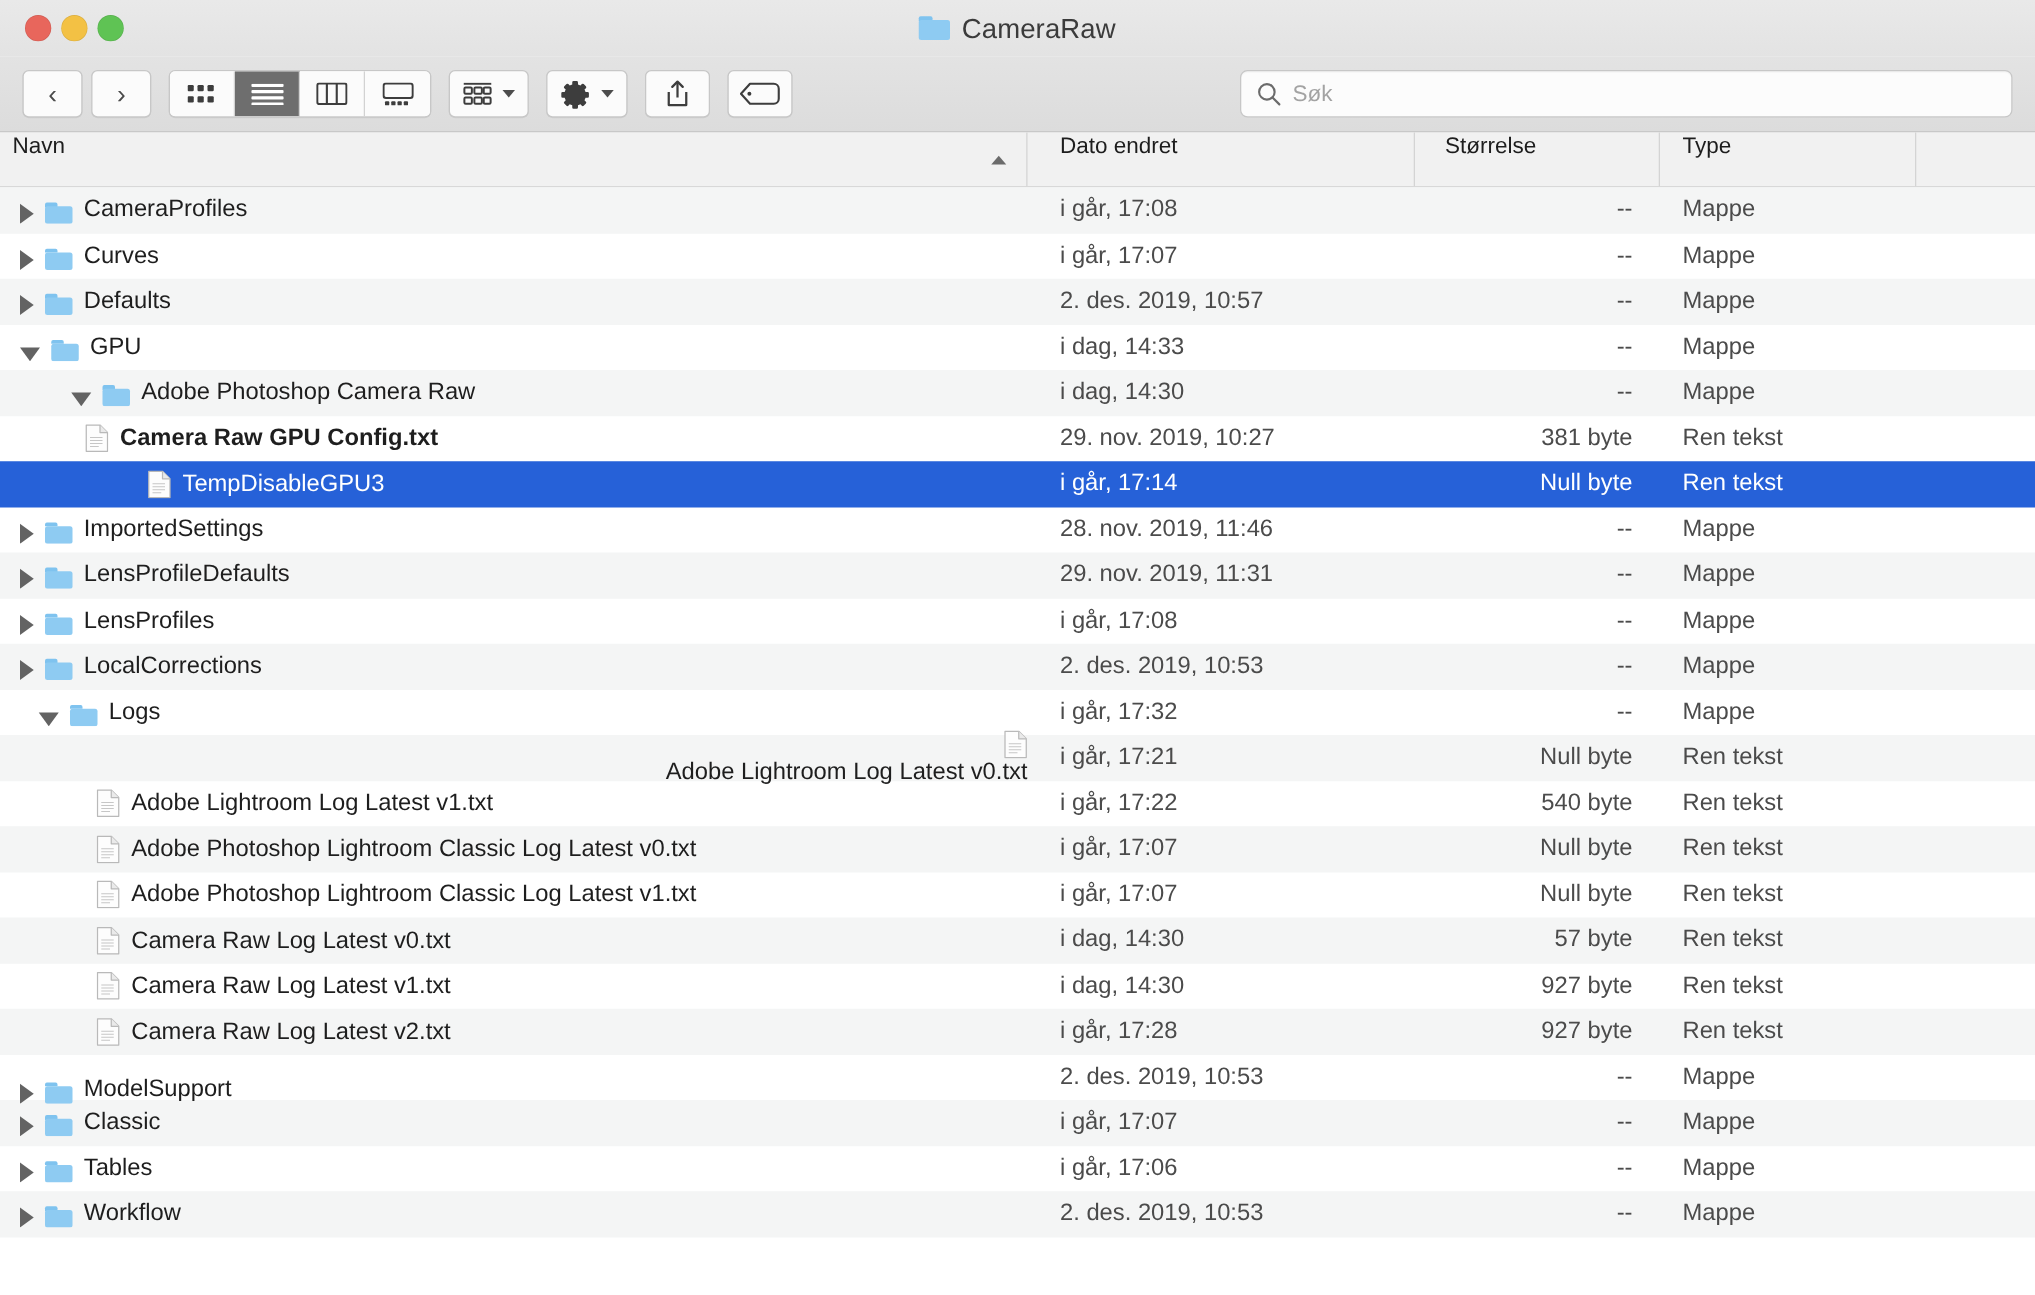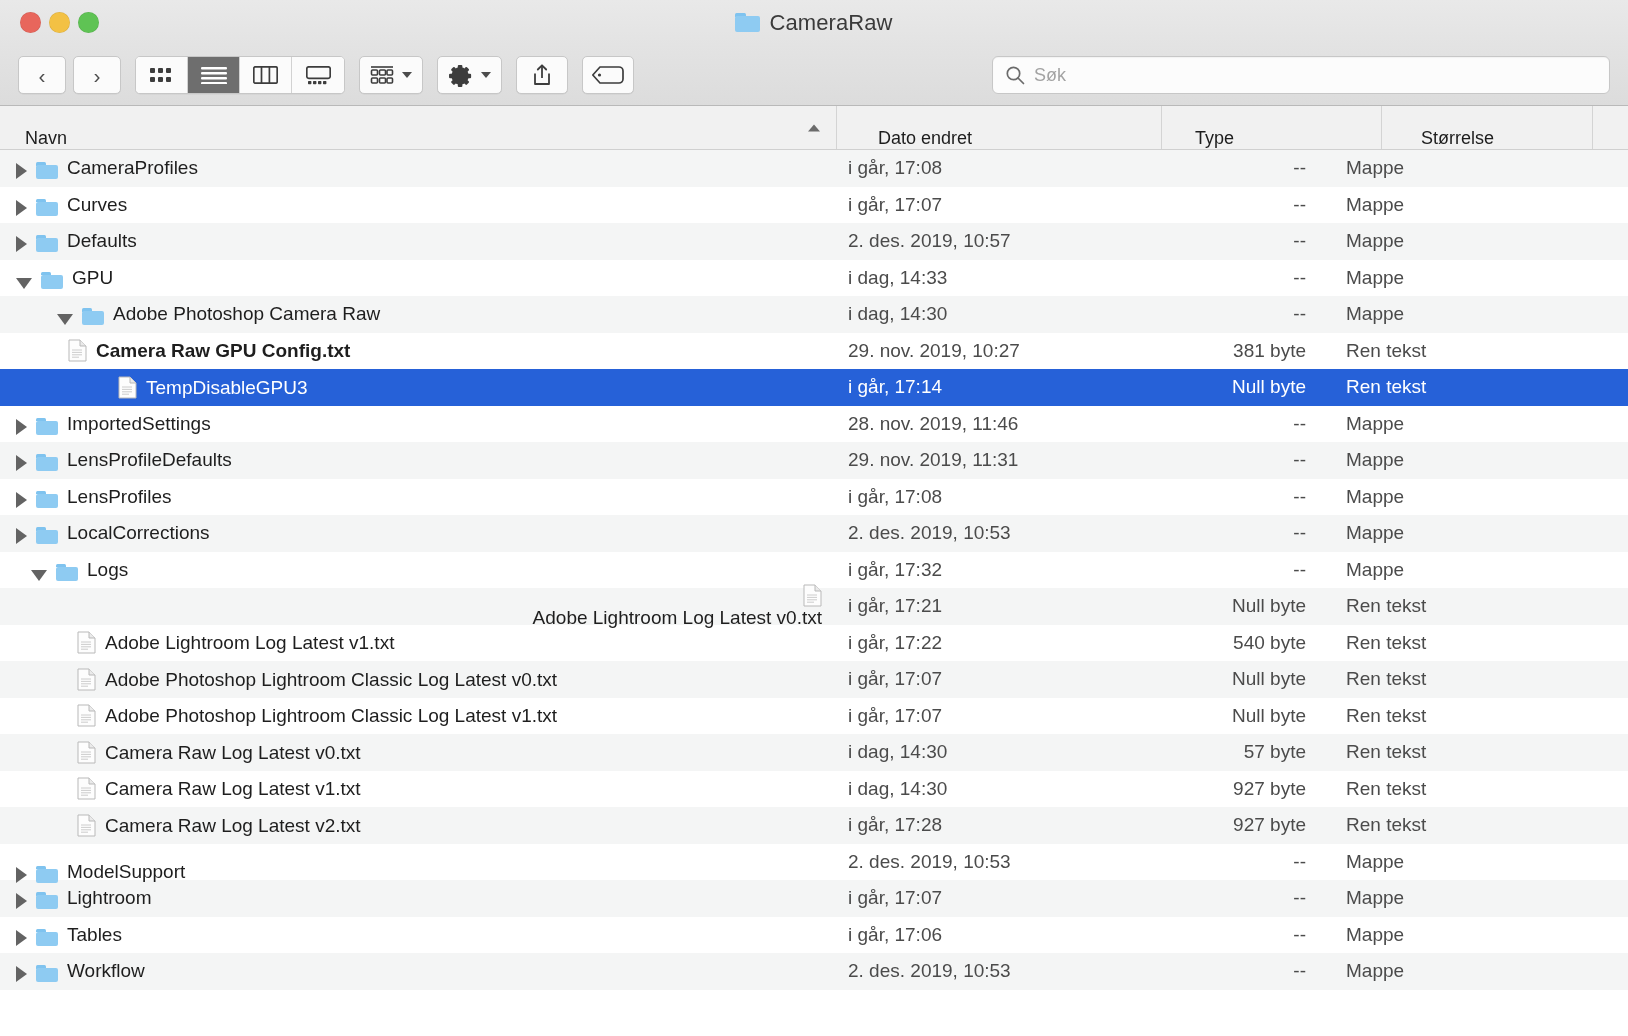--- a/index.html
+++ b/index.html
@@ -173,24 +173,23 @@
     flex: 0 0 44px;
     background: #f1f1f1;
     border-bottom: 1px solid #d0d0d0;
     display: flex;
     align-items: stretch;
     font-size: 18px;
     color: #1d1d1d;
   }
   .colhead .ch {
     display: flex;
-    align-items: flex-end;
+    align-items: flex-start;
     border-right: 1px solid #d4d4d4;
     position: relative;
-    margin-left: 15px;
   }
   .colhead .ch.name  { width: 822px; padding-left: 10px; }
   .colhead .ch.date  { width: 310px; padding-left: 26px; }
   .colhead .ch.size  { width: 196px; padding-left: 24px; }
   .colhead .ch.type  { width: 205px; padding-left: 18px; }
   .colhead .ch.last  { flex: 1 1 auto; border-right: none; }
   .sortmark {
     position: absolute;
     right: 16px;
     top: 50%;
@@ -391,26 +390,26 @@
   </div>
 
   <div class="colhead">
     <div class="ch name">
       <span>Navn</span>
       <span class="sortmark"></span>
     </div>
     <div class="ch date">
       <span>Dato endret</span>
     </div>
+    <div class="ch size">
+      <span>Størrelse</span>
+    </div>
     <div class="ch type">
       <span>Type</span>
     </div>
-    <div class="ch size">
-      <span>Størrelse</span>
-    </div>
     <div class="ch last"></div>
   </div>
 
   <div class="list" id="file-list">
       <div class="row alt">
         <div class="cell name" style="padding-left: 16px;">
           <span class="twisty right"></span>
           <span class="folder small">
             <span class="tab"></span>
             <span class="body"></span>
@@ -740,21 +739,21 @@
         <div class="cell size">--</div>
         <div class="cell type">Mappe</div>
       </div>
       <div class="row alt">
         <div class="cell name" style="padding-left: 16px;">
           <span class="twisty right"></span>
           <span class="folder small">
             <span class="tab"></span>
             <span class="body"></span>
           </span>
-          <span class="namelabel">Lightroom</span>
+          <span class="namelabel">Classic</span>
         </div>
         <div class="cell date">i går, 17:07</div>
         <div class="cell size">--</div>
         <div class="cell type">Mappe</div>
       </div>
       <div class="row">
         <div class="cell name" style="padding-left: 16px;">
           <span class="twisty right"></span>
           <span class="folder small">
             <span class="tab"></span>

